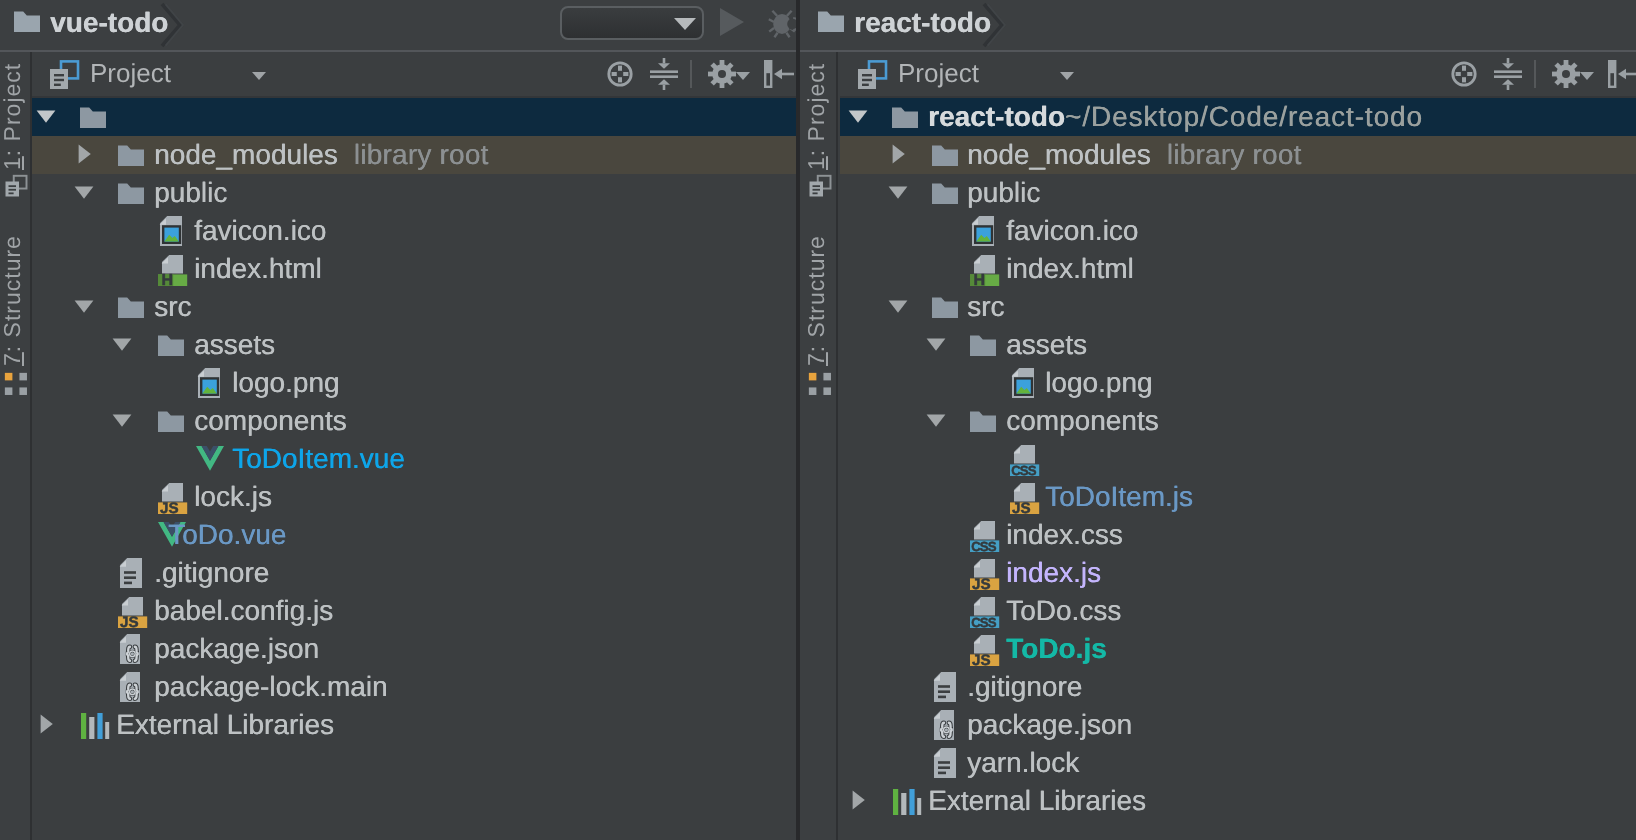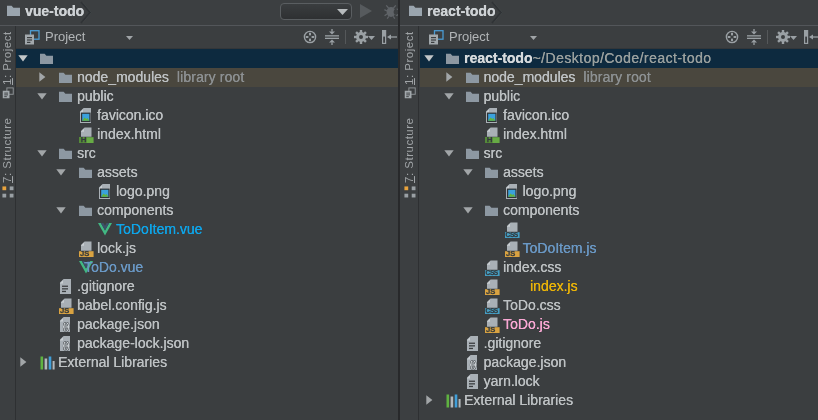--- a/index.html
+++ b/index.html
@@ -234,21 +234,21 @@
           <path d="M4.0 1.2 V4.4 H0.8 Z" fill="#c9ced2"></path>
           <g fill="none" stroke-linecap="round">
             <path d="M6.0 6.4 C4.9 6.4 5.2 7.7 5.1 8.7 C5.0 9.4 4.6 9.8 4.1 9.9 C4.6 10.0 5.0 10.4 5.1 11.1 C5.2 12.1 4.9 13.4 6.0 13.4" stroke="#363a3d" stroke-width="2.2"></path>
             <path d="M8.4 6.4 C9.5 6.4 9.2 7.7 9.3 8.7 C9.4 9.4 9.8 9.8 10.3 9.9 C9.8 10.0 9.4 10.4 9.3 11.1 C9.2 12.1 9.5 13.4 8.4 13.4" stroke="#363a3d" stroke-width="2.2"></path>
             <circle cx="7.2" cy="9.9" r="1.4" stroke="#363a3d" stroke-width="1.2"></circle>
             <path d="M6.0 6.4 C4.9 6.4 5.2 7.7 5.1 8.7 C5.0 9.4 4.6 9.8 4.1 9.9 C4.6 10.0 5.0 10.4 5.1 11.1 C5.2 12.1 4.9 13.4 6.0 13.4" stroke="#ccd1d5" stroke-width="1.2"></path>
             <path d="M8.4 6.4 C9.5 6.4 9.2 7.7 9.3 8.7 C9.4 9.4 9.8 9.8 10.3 9.9 C9.8 10.0 9.4 10.4 9.3 11.1 C9.2 12.1 9.5 13.4 8.4 13.4" stroke="#ccd1d5" stroke-width="1.2"></path>
             <circle cx="7.2" cy="9.9" r="1.4" stroke="#ccd1d5" stroke-width="0.7"></circle>
           </g>
         </svg>
-<div class="abs lbl" style="left:77px;top:333.5px"><span style="color:#bdc1c3;">package-lock.json</span></div>
+<div class="abs lbl" style="left:77px;top:333.5px"><span style="color:#bdc1c3;">package-lock.main</span></div>
 <svg style="left:19.5px;top:357px" width="7" height="10" viewBox="0 0 7 10">
           <path d="M0.3 0.3 L6.4 5 L0.3 9.7 Z" fill="#a2a6a8"></path>
         </svg>
 <svg style="left:40px;top:356px" width="15" height="14" viewBox="0 0 15 14">
           <rect x="0.5" y="0.5" width="2.6" height="13" fill="#5fb241"></rect>
           <rect x="4.6" y="2.5" width="2.6" height="11" fill="#b3b8bb"></rect>
           <rect x="8.7" y="0.5" width="2.6" height="13" fill="#419fd9"></rect>
           <rect x="12.6" y="5" width="2" height="8.5" fill="#b3b8bb"></rect>
         </svg>
 <div class="abs lbl" style="left:58px;top:352.5px"><span style="color:#bdc1c3;">External Libraries</span></div>
@@ -420,35 +420,35 @@
           <rect x="0" y="10.2" width="14.6" height="6" fill="#459fc5"></rect>
           <text x="0.6" y="15.4" font-family="Liberation Sans, sans-serif" font-weight="bold" font-size="6.6" letter-spacing="-0.45" stroke="#343a3d" stroke-width="0.25" fill="#343a3d">CSS</text>
         </svg>
 <div class="abs lbl" style="left:105px;top:257.5px"><span style="color:#bdc1c3;">index.css</span></div>
 <svg style="left:87px;top:279px" width="15" height="16" viewBox="0 0 15 16">
           <path d="M5.6 0.5 H12.5 V9.8 H2 V4 Z" fill="#a9b0b6"></path>
           <path d="M5.0 1.6 V4.8 H1.8 Z" fill="#c9ced2"></path>
           <rect x="0" y="10.2" width="14.6" height="6" fill="#daa341"></rect>
           <text x="1.0" y="15.4" font-family="Liberation Sans, sans-serif" font-weight="bold" font-size="7.6" letter-spacing="0" stroke="#343a3d" stroke-width="0.25" fill="#343a3d">JS</text>
         </svg>
-<div class="abs lbl" style="left:105px;top:276.5px"><span style="color:#eab308;margin-left:27px;">index.js</span></div>
+<div class="abs lbl" style="left:105px;top:276.5px"><span style="color:#c4b5fd;">index.js</span></div>
 <svg style="left:87px;top:298px" width="15" height="16" viewBox="0 0 15 16">
           <path d="M5.6 0.5 H12.5 V9.8 H2 V4 Z" fill="#a9b0b6"></path>
           <path d="M5.0 1.6 V4.8 H1.8 Z" fill="#c9ced2"></path>
           <rect x="0" y="10.2" width="14.6" height="6" fill="#459fc5"></rect>
           <text x="0.6" y="15.4" font-family="Liberation Sans, sans-serif" font-weight="bold" font-size="6.6" letter-spacing="-0.45" stroke="#343a3d" stroke-width="0.25" fill="#343a3d">CSS</text>
         </svg>
 <div class="abs lbl" style="left:105px;top:295.5px"><span style="color:#bdc1c3;">ToDo.css</span></div>
 <svg style="left:87px;top:317px" width="15" height="16" viewBox="0 0 15 16">
           <path d="M5.6 0.5 H12.5 V9.8 H2 V4 Z" fill="#a9b0b6"></path>
           <path d="M5.0 1.6 V4.8 H1.8 Z" fill="#c9ced2"></path>
           <rect x="0" y="10.2" width="14.6" height="6" fill="#daa341"></rect>
           <text x="1.0" y="15.4" font-family="Liberation Sans, sans-serif" font-weight="bold" font-size="7.6" letter-spacing="0" stroke="#343a3d" stroke-width="0.25" fill="#343a3d">JS</text>
         </svg>
-<div class="abs lbl" style="left:105px;top:314.5px"><span style="color:#f9a8d4;">ToDo.js</span></div>
+<div class="abs lbl" style="left:105px;top:314.5px"><span style="color:#14b8a6;font-weight:bold;">ToDo.js</span></div>
 <svg style="left:67.5px;top:336px" width="12" height="15" viewBox="0 0 12 15">
           <path d="M4.6 0 H12 V15 H1 V3.6 Z" fill="#a9b0b6"></path>
           <path d="M4.0 1.2 V4.4 H0.8 Z" fill="#c9ced2"></path>
           <rect x="3" y="6.6" width="6" height="1.3" fill="#3b3e40"></rect>
           <rect x="3" y="9.2" width="6" height="1.3" fill="#3b3e40"></rect>
           <rect x="3" y="11.8" width="4" height="1.3" fill="#3b3e40"></rect>
         </svg>
 <div class="abs lbl" style="left:85.5px;top:333.5px"><span style="color:#bdc1c3;">.gitignore</span></div>
 <svg style="left:67.5px;top:355px" width="14" height="16" viewBox="0 0 14 16">
           <path d="M4.6 0 H11 V15 H1 V3.6 Z" fill="#a9b0b6"></path>

